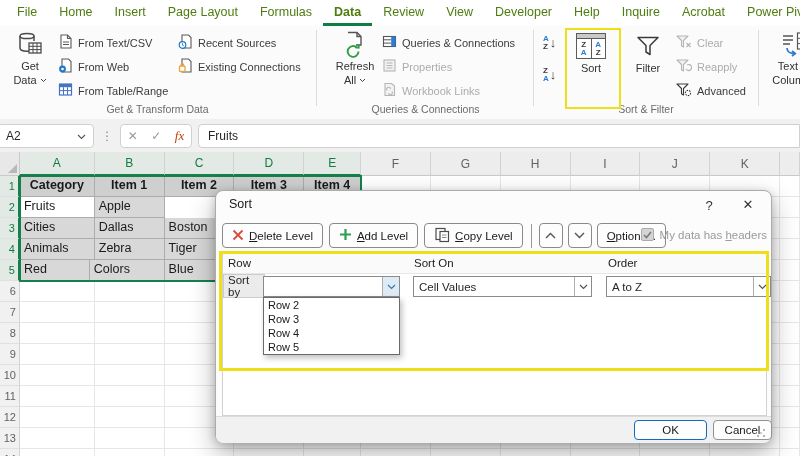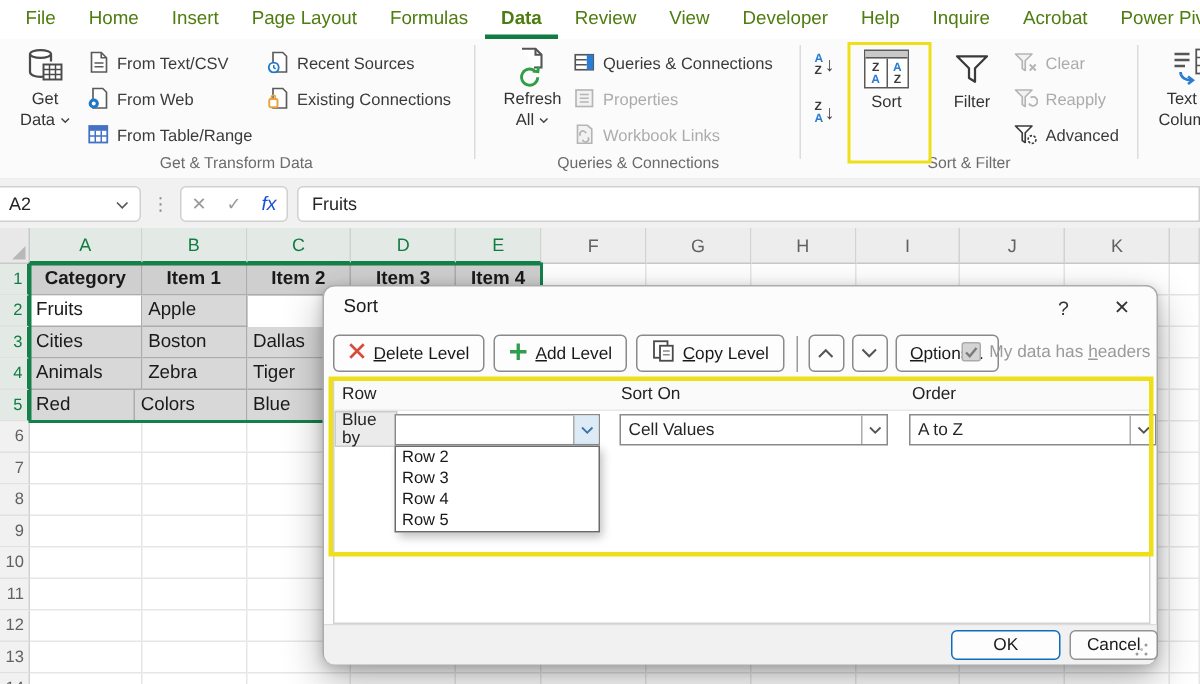--- a/index.html
+++ b/index.html
@@ -31,21 +31,21 @@
   .sorticon .half+.half{border-left:1px solid #5A5A5A;}
   .ylhl{position:absolute;border:2.5px solid #EFDF18;background:transparent;z-index:3;}
 
   
   .fbar{position:absolute;left:0;top:119px;width:100%;height:33px;background:#F1F1F1;display:flex;align-items:center;}
   .namebox{margin-left:-3px;width:97px;height:24px;background:#fff;border:1px solid #D0D0D0;border-radius:4px;display:flex;align-items:center;padding-left:8px;box-sizing:border-box;font-size:12px;}
   .namebox .nchev{margin-left:auto;margin-right:7px;}
   .fdots{color:#8A8A8A;font-size:12px;margin:0 7px;}
   .fxbox{width:72px;height:24px;background:#fff;border:1px solid #D0D0D0;border-radius:4px;display:flex;align-items:center;justify-content:space-around;box-sizing:border-box;}
   .fgray{color:#9A9A9A;font-size:12px;}
-  .fxit{font-family:Liberation Sans, sans-serif;font-style:italic;font-size:13px;color:#1d4ed8;}
+  .fxit{font-family:Liberation Serif, serif;font-style:italic;font-size:13px;color:#c2410c;}
   .finput{flex:1;height:24px;background:#fff;border:1px solid #D0D0D0;border-radius:4px 0 0 4px;margin-left:6px;display:flex;align-items:center;padding-left:9px;box-sizing:border-box;font-size:12px;}
 
   
   .grid{position:absolute;left:0;top:152px;width:100%;height:304px;background:#fff;overflow:hidden;}
   .g-headrow{display:flex;height:24px;}
   .g-corner{width:20px;height:24px;background:#E8E8E8;border-right:1px solid #C9C9C9;border-bottom:1px solid #C9C9C9;box-sizing:border-box;position:relative;}
   .g-corner::after{content:"";position:absolute;right:2px;bottom:2px;border-style:solid;border-width:0 0 9px 9px;border-color:transparent transparent #B8B8B8 transparent;}
   .g-colhead{height:24px;background:#EDEDED;border-right:1px solid #D2D2D2;border-bottom:1px solid #C9C9C9;box-sizing:border-box;font-size:12px;color:#616161;display:flex;align-items:center;justify-content:center;}
   .g-colhead.sel{background:#E3EAE5;color:#107C41;border-bottom:2px solid #14804A;}
   .g-row{display:flex;height:21px;}
@@ -351,22 +351,22 @@
         <div class="g-cell" style="width: 70px;"></div>
         <div class="g-cell" style="width: 70px;"></div>
         <div class="g-cell" style="width: 70px;"></div>
         <div class="g-cell" style="width: 70px;"></div>
         <div class="g-cell" style="width: 70px;"></div>
         <div class="g-cell" style="width: 20px;"></div>
       </div>
       <div class="g-row">
         <div class="g-rowhead sel">3</div>
         <div class="g-cell gsel" style="width: 75px;">Cities</div>
+        <div class="g-cell gsel" style="width: 70px;">Dallas</div>
         <div class="g-cell gsel" style="width: 70px;">Boston</div>
-        <div class="g-cell gsel" style="width: 70px;">Dallas</div>
         <div class="g-cell gsel" style="width: 70px;"></div>
         <div class="g-cell gsel" style="width: 57px;"></div>
         <div class="g-cell" style="width: 70px;"></div>
         <div class="g-cell" style="width: 70px;"></div>
         <div class="g-cell" style="width: 70px;"></div>
         <div class="g-cell" style="width: 70px;"></div>
         <div class="g-cell" style="width: 70px;"></div>
         <div class="g-cell" style="width: 70px;"></div>
         <div class="g-cell" style="width: 20px;"></div>
       </div>
@@ -587,21 +587,21 @@
           </svg>
         </span>
       <span>My data has <u>h</u>eaders</span>
     </label>
 
     <div class="levels-region"></div>
     <div class="crit-strip"></div>
     <span class="crit-h" style="left:12px">Row</span>
     <span class="crit-h" style="left:198px">Sort On</span>
     <span class="crit-h" style="left:392px">Order</span>
-    <div class="sortby-cell">Blue by</div>
+    <div class="sortby-cell">Sort by</div>
 
     <div class="dd" style="left:47px;width:137px">
       <span class="ddtext"></span>
       <span class="ddchev open">
           <svg width="9" height="6" viewBox="0 0 9 6">
             <path d="M1 1l3.5 3.5L8 1" fill="none" stroke="#3E74A8" stroke-width="1.2"></path>
           </svg>
         </span>
     </div>
     <div class="dd" style="left:197px;width:179px">

